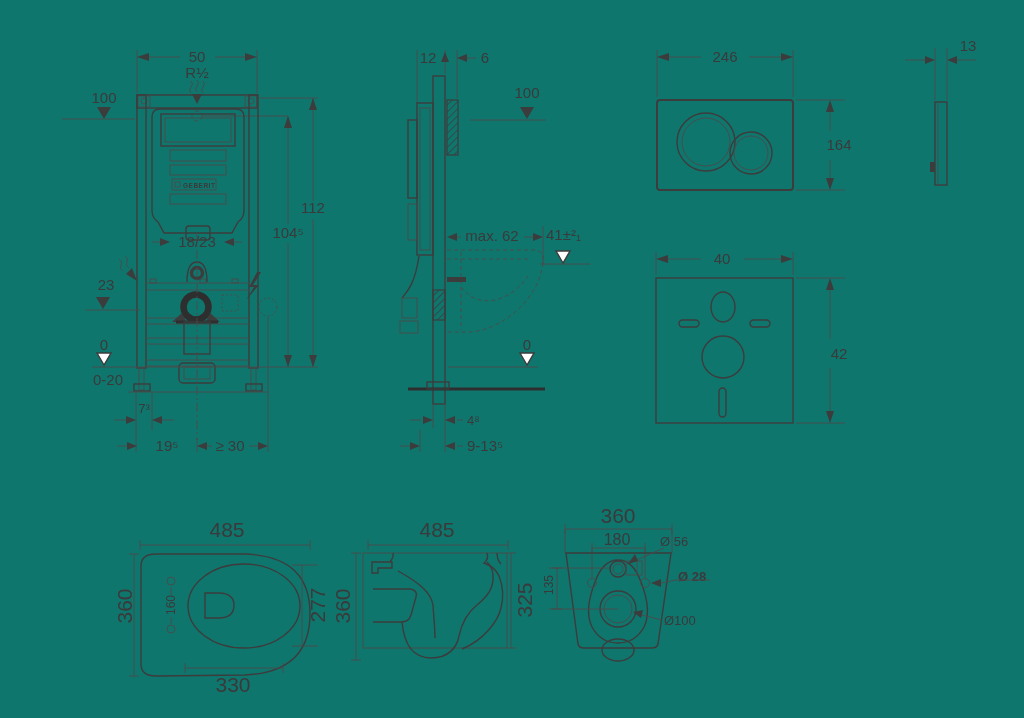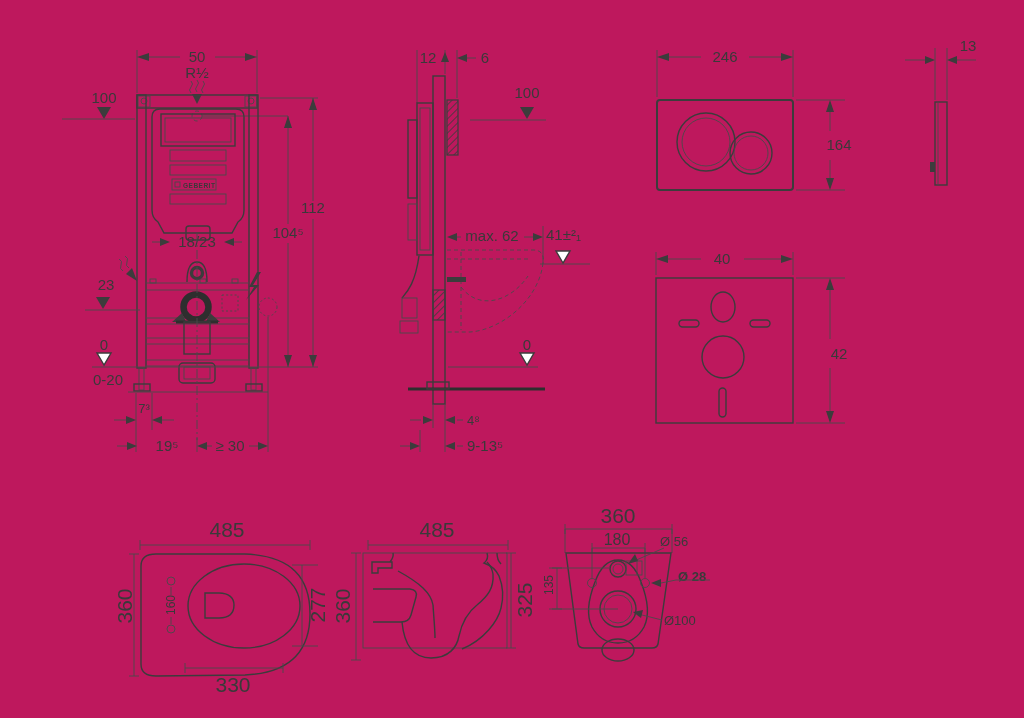--- a/index.html
+++ b/index.html
@@ -1,16 +1,16 @@
 <!DOCTYPE html>
 <html><head>
 <meta charset="utf-8">
 <style>
   html,body{margin:0;padding:0;background:#fff;}
-  .page{position:relative;width:1024px;height:718px;background:#be185d;overflow:hidden;
+  .page{position:relative;width:1024px;height:718px;background:#0f766e;overflow:hidden;
         font-family:"Liberation Sans","DejaVu Sans",sans-serif;}
   svg{display:block}
   svg text{fill:#3a3a3a;font-family:"Liberation Sans","DejaVu Sans",sans-serif;}
   .t12{font-size:12px}.t13{font-size:13px}.t15{font-size:15px}.t16{font-size:16px}
   .t20{font-size:21px}.t6{font-size:6.5px;font-weight:bold;letter-spacing:.5px}
   .b{font-weight:bold}
   .mid{text-anchor:middle}.st{text-anchor:start}
   .ln{fill:none;stroke:#3c3c3c;stroke-width:1.4}
   .ln2{fill:none;stroke:#3c3c3c;stroke-width:2}
   .thin{fill:none;stroke:#4a4a4a;stroke-width:0.9}

